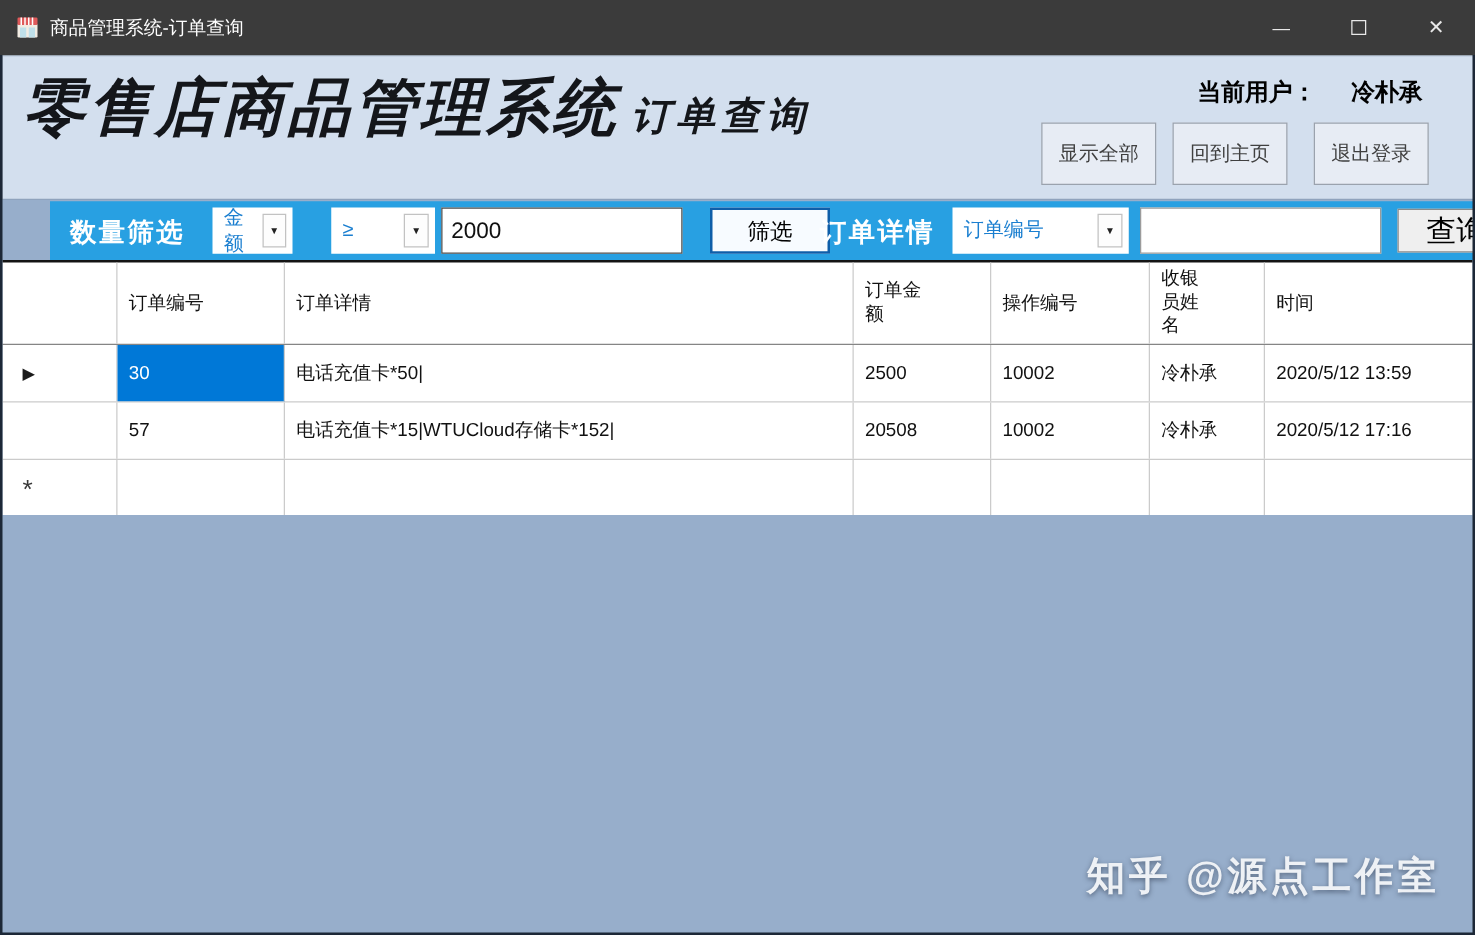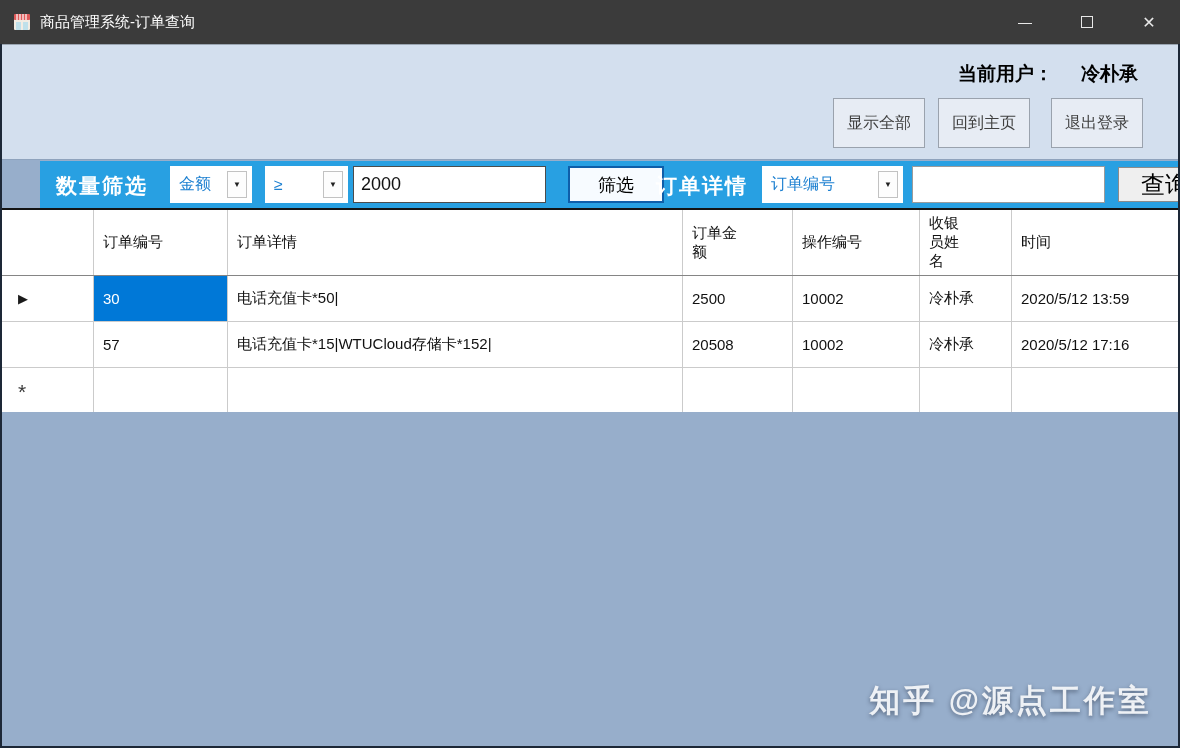--- a/index.html
+++ b/index.html
@@ -39,21 +39,21 @@
   .filterbar { position:absolute; top:161px; left:0; width:1180px; height:47px; background:#28a0e2;margin-left:40px; }
   .fb-label { position:absolute; top:11px; font-size:21px; font-weight:700; color:#ffffff; letter-spacing:2px; }
   .lbl-qty  { left:16px; }
   .lbl-attr { left:616px; }
   .combo { position:absolute; top:5px; height:37px; background:#ffffff;
            display:flex; align-items:center; justify-content:space-between; padding:0 5px 0 9px; cursor:default; }
   .combo .val { color:#1b7fd0; font-size:16px; }
   .combo-arrow { width:20px; height:27px; display:flex; align-items:center; justify-content:center;
                  border:1px solid #c2c2c2; background:#fdfdfd; }
   .combo-arrow::after { content:"▼"; font-size:8px; color:#222; }
-  .combo-field { left:130px; width:82px; }
+  .combo-field { left:130px; width:64px; }
   .combo-op    { left:225px; width:83px; }
   .combo-attr  { left:722px; width:141px; }
   .fb-input { position:absolute; top:5px; height:37px; background:#fff; border:1px solid #4c4c4c;
               font-size:18px; color:#111; padding:0 7px; font-family:"Liberation Sans", sans-serif; }
   .input-qty  { left:313px; width:193px; }
   .input-attr { left:872px; width:193px; border:1px solid #9b9b9b; }
   .btn-filter { position:absolute; left:528px; top:5px; width:96px; height:37px;
                 background:#f7fbff; border:2px solid #0e5ea9; font-size:18px; color:#000;
                 display:flex; align-items:center; justify-content:center; cursor:default; }
   .btn-query  { position:absolute; left:1078px; top:6px; width:94px; height:35px;
@@ -120,20 +120,24 @@
         <span class="max-box"></span>
       </div>
       <div class="win-btn">
         <span class="close-glyph">✕</span>
       </div>
     </div>
   </div>
   <div class="titlebar-sep"></div>
 
   <div class="header">
+    <div class="brand">
+      <span class="brand-main">零售店商品管理系统</span>
+      <span class="brand-sub">订单查询</span>
+    </div>
     <div class="user-line">
       <span>当前用户：</span>
       <span class="user-name">冷朴承</span>
     </div>
     <div class="header-buttons">
       <div class="hbtn">显示全部</div>
       <div class="hbtn">回到主页</div>
       <div class="hbtn">退出登录</div>
     </div>
   </div>

